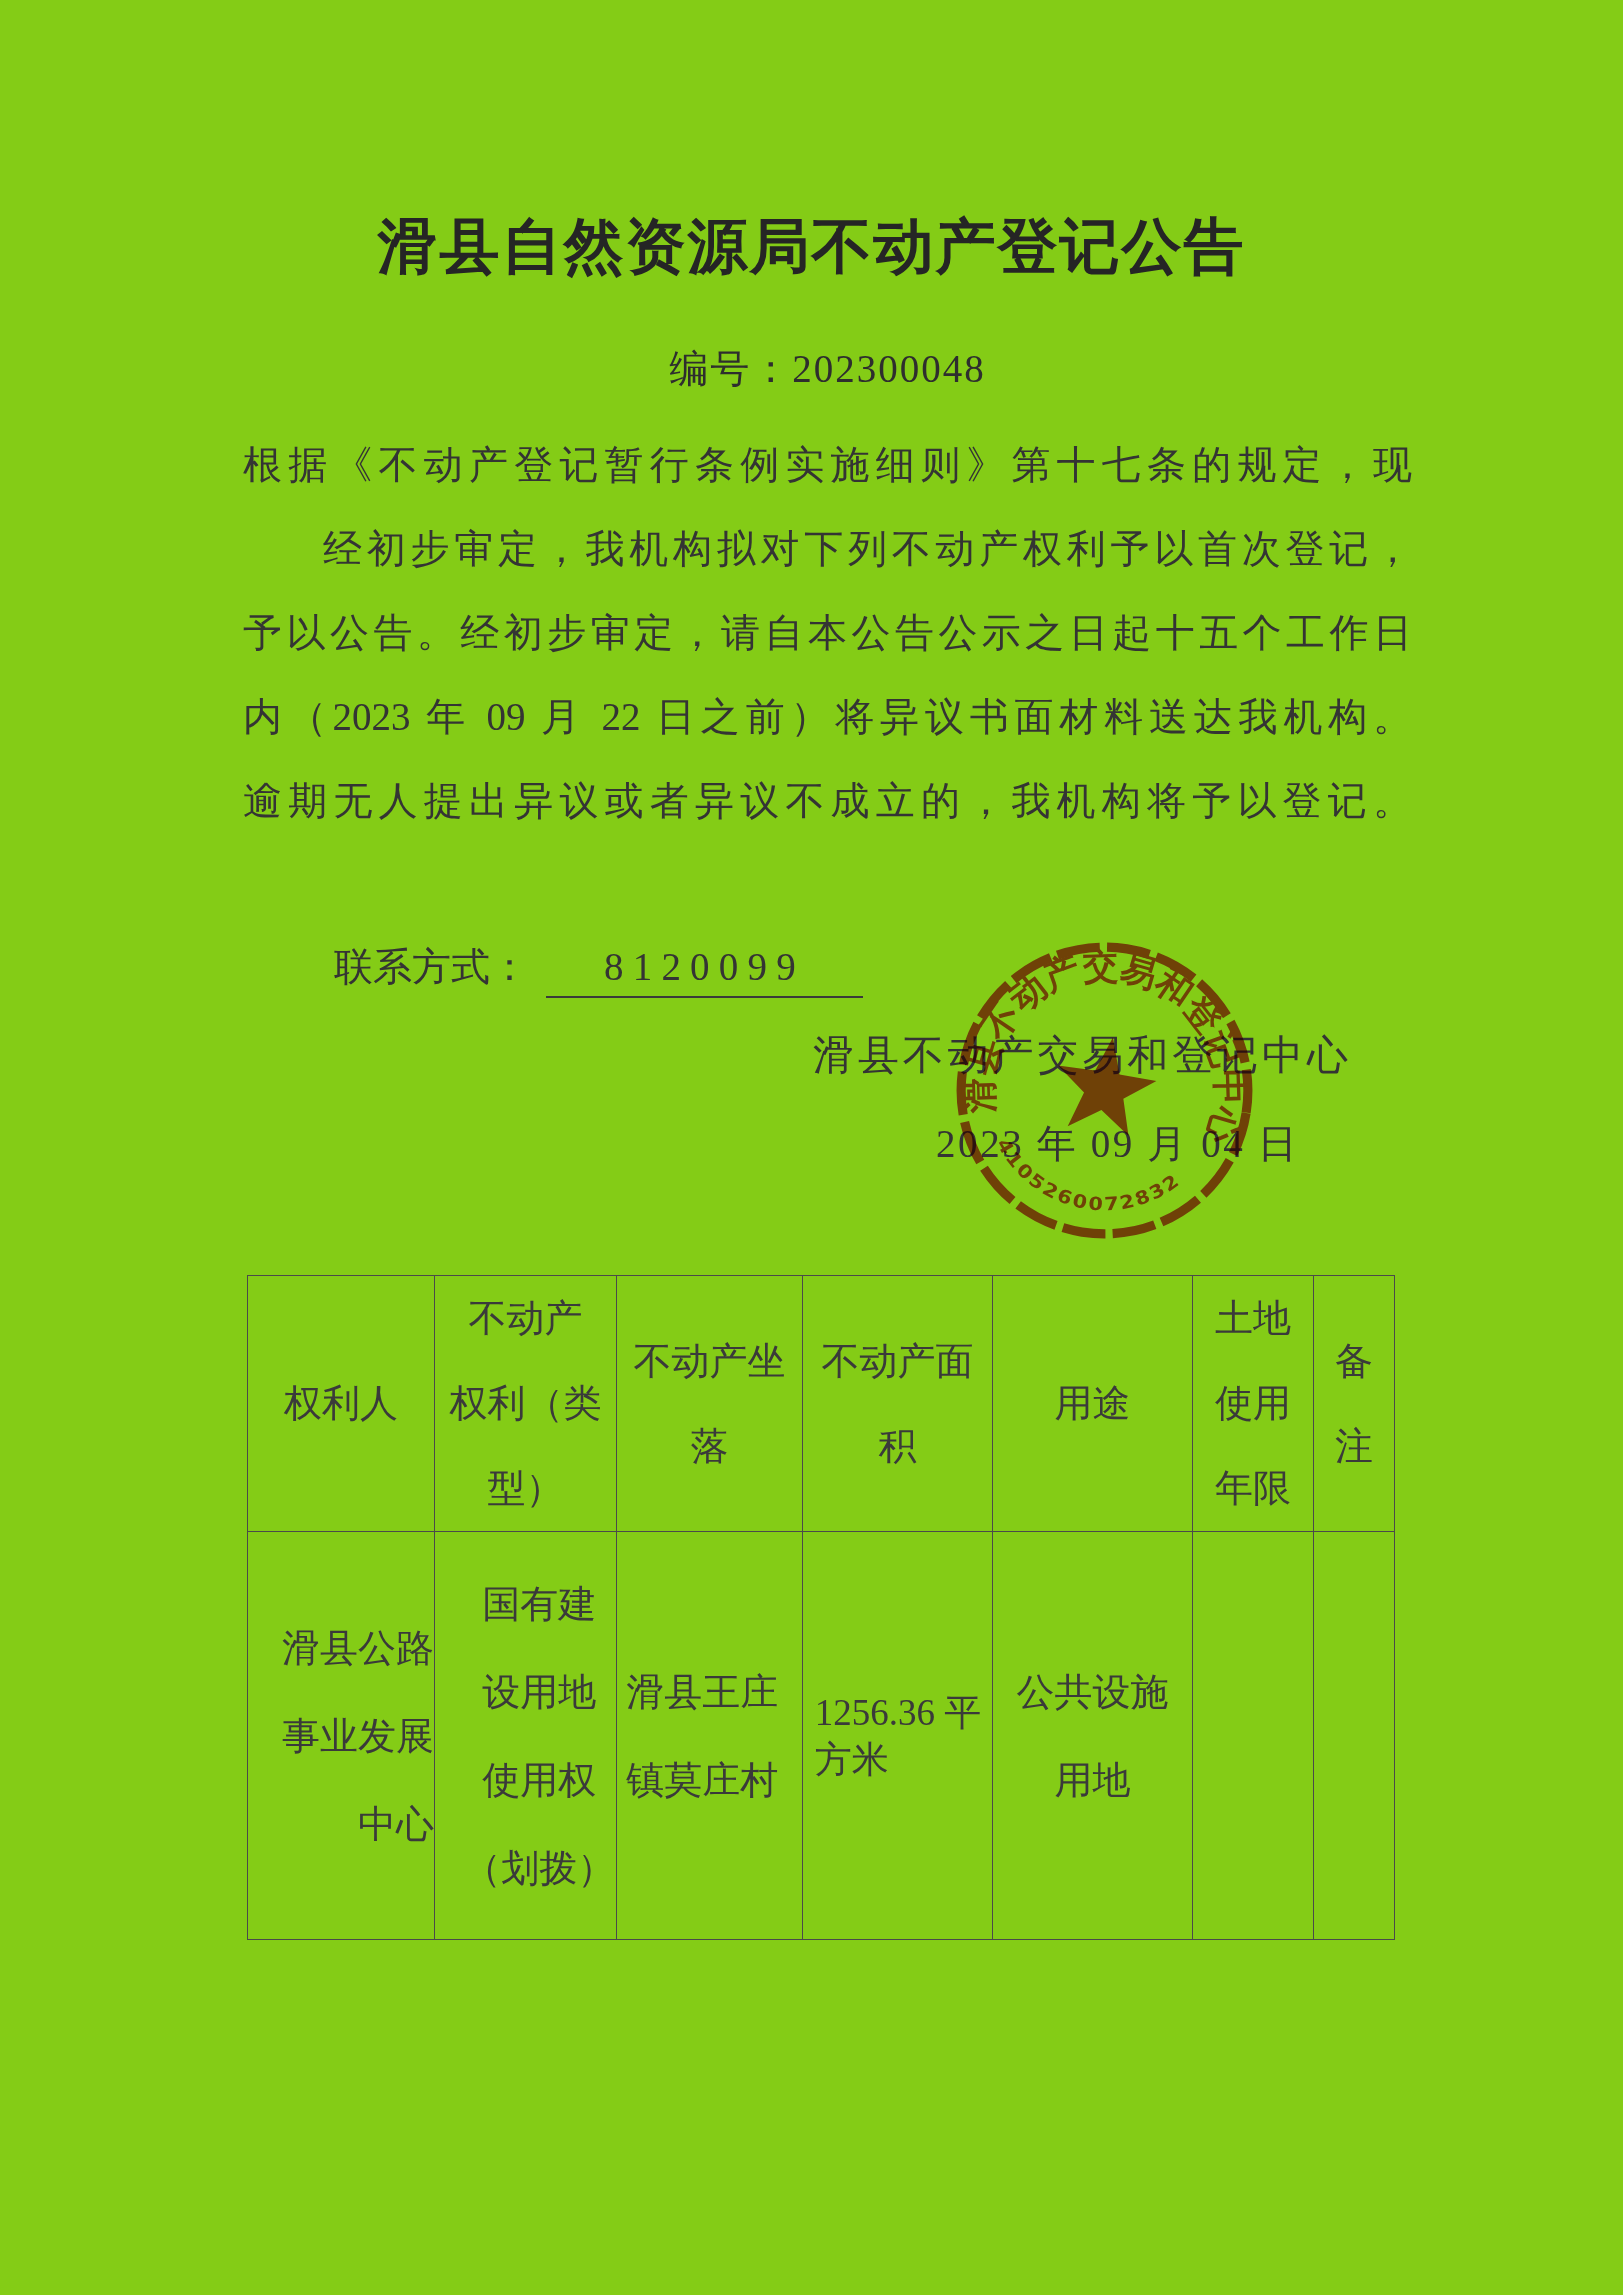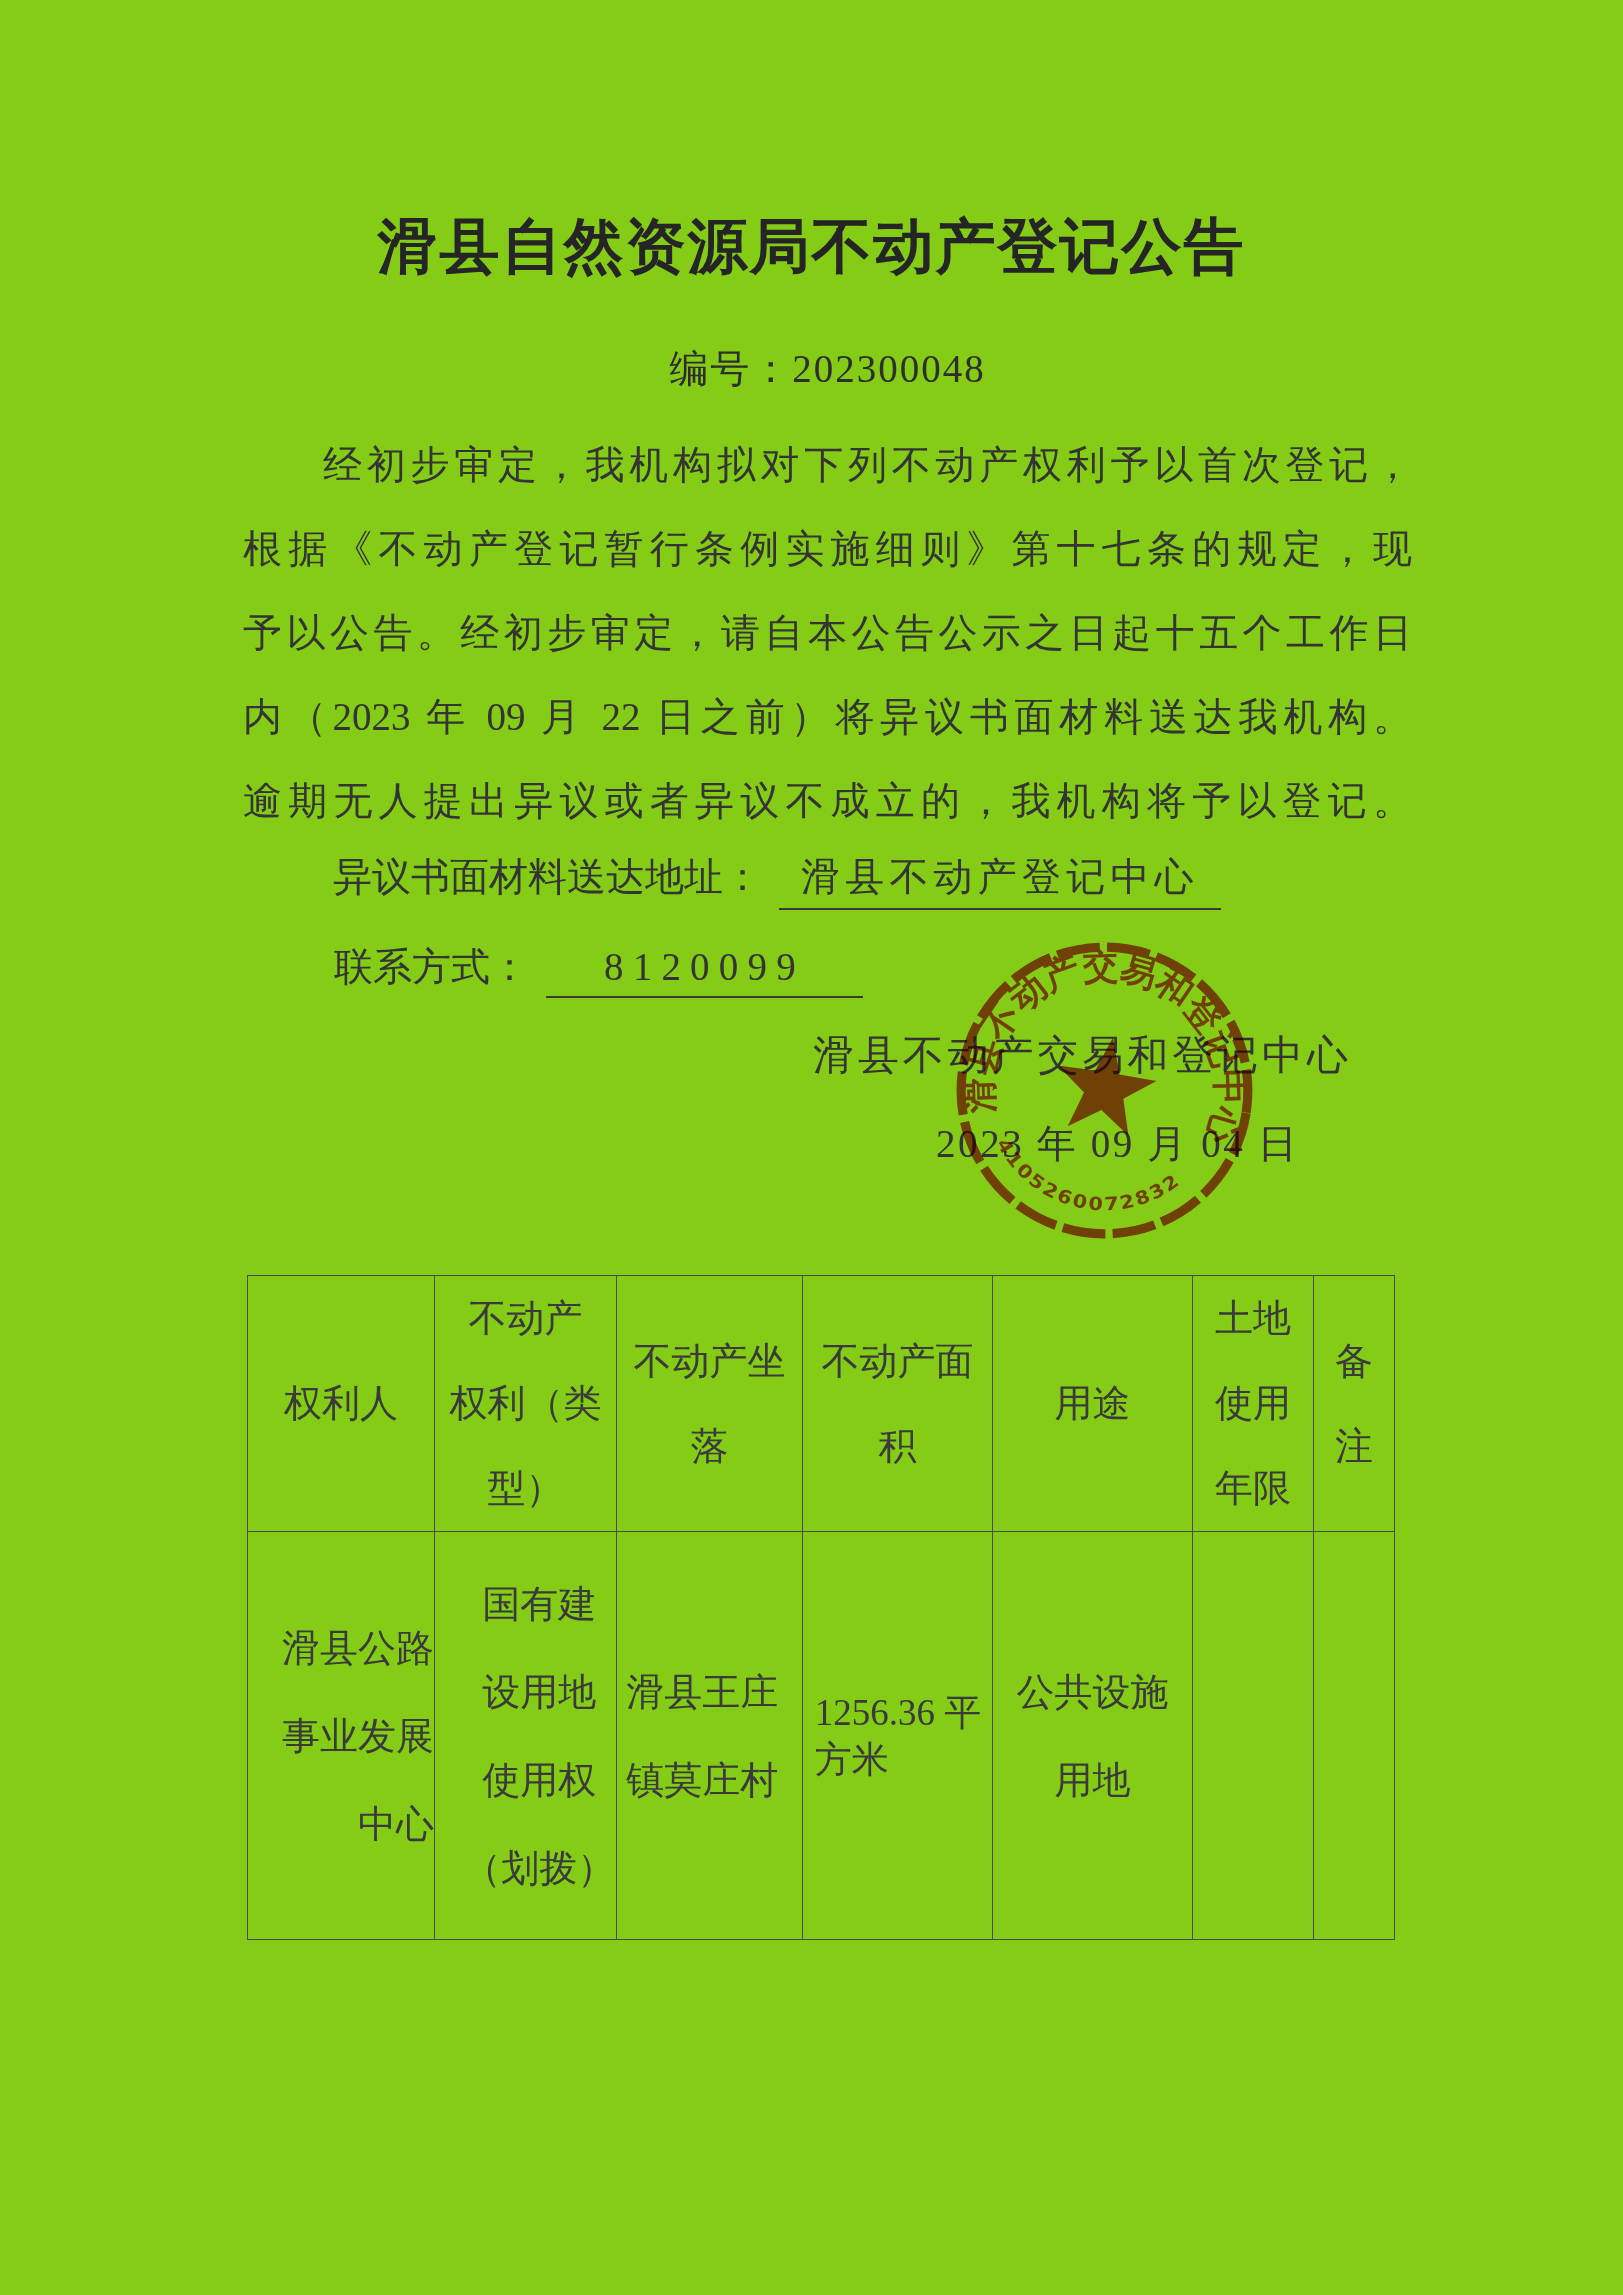--- a/index.html
+++ b/index.html
@@ -77,28 +77,27 @@
 </head>
 <body>
 
 <div class="page">
 
   <div class="doc-title">滑县自然资源局不动产登记公告</div>
 
   <div class="doc-no"><span>编号：</span><span>202300048</span></div>
 
   <div class="body-block">
+    <div class="body-line">根据《不动产登记暂行条例实施细则》第十七条的规定，现</div>
     <div class="body-line first">经初步审定，我机构拟对下列不动产权利予以首次登记，</div>
-    <div class="body-line">根据《不动产登记暂行条例实施细则》第十七条的规定，现</div>
     <div class="body-line">予以公告。经初步审定，请自本公告公示之日起十五个工作日</div>
     <div class="body-line">内（2023 年 09 月 22 日之前）将异议书面材料送达我机构。</div>
     <div class="body-line">逾期无人提出异议或者异议不成立的，我机构将予以登记。</div>
   </div>
 
-  <div class="addr-line"><span>异议书面材料送达地址：</span><span class="u-val">滑县不动产登记中心</span></div>
 
   <div class="contact-line"><span>联系方式：</span><span class="u-val phone">8120099</span></div>
 
   <div class="sig-org">滑县不动产交易和登记中心</div>
   <div class="sig-date">2023 年 09 月 04 日</div>
 
   <div class="stamp">
     <svg viewBox="0 0 472 472" width="309" height="309">
       <g fill="none" stroke="#d4423d">
         <circle cx="236" cy="236" r="219" stroke-width="14" stroke-dasharray="66 11"></circle>

